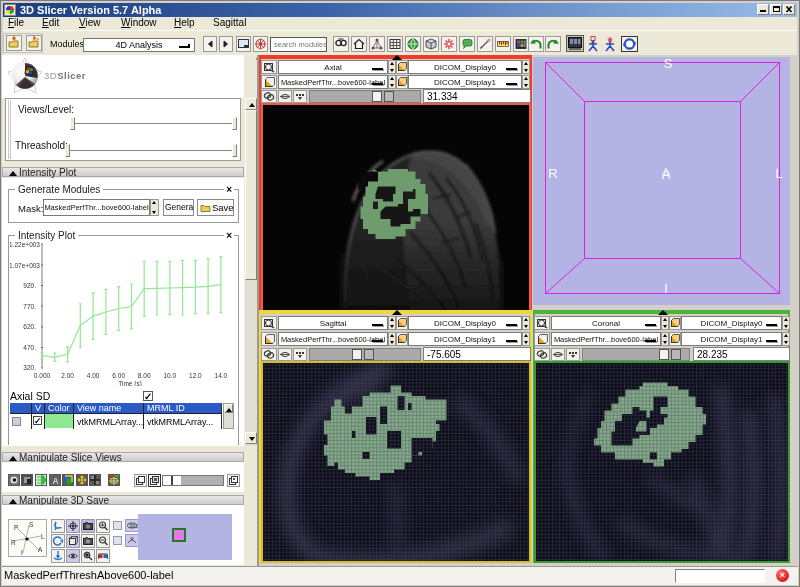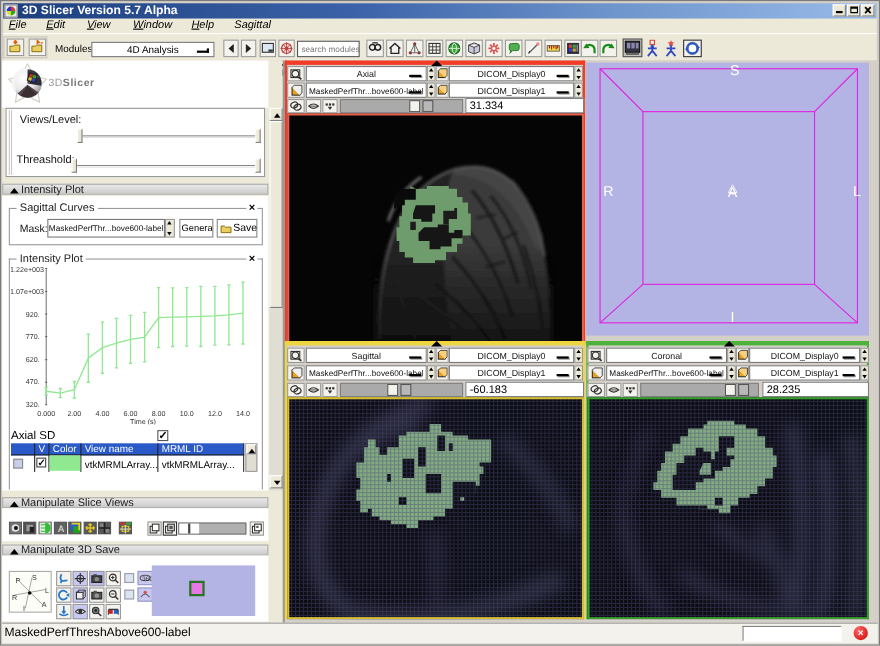--- a/index.html
+++ b/index.html
@@ -37,21 +37,21 @@
   </div>
 <div class="abs btn3d" style="left:770px;top:4px;width:12px;height:11px;">
     <div class="abs" style="left:2px;top:1px;width:7px;height:6px;border:1px solid #000;border-top-width:2px;"></div>
   </div>
 <div class="abs btn3d" style="left:783px;top:4px;width:12px;height:11px;">
     <svg width="10" height="9" viewBox="0 0 10 9">
       <path d="M2.5 1.5 L7.5 7 M7.5 1.5 L2.5 7" stroke="#000" stroke-width="1.6"></path>
     </svg>
   </div>
 
-<div class="abs" style="left:3px;top:17px;width:794px;height:13px;background:#ece9d8;font-size:10px;color:#000;font-style:italic;">
+<div class="abs" style="left:3px;top:17px;width:794px;height:13px;background:#ece9d8;font-size:10px;color:#000;">
   <span class="abs" style="left:5px;top:0;"><u>F</u>ile</span>
   <span class="abs" style="left:39px;top:0;"><u>E</u>dit</span>
   <span class="abs" style="left:76px;top:0;"><u>V</u>iew</span>
   <span class="abs" style="left:118px;top:0;"><u>W</u>indow</span>
   <span class="abs" style="left:171px;top:0;"><u>H</u>elp</span>
   <span class="abs" style="left:210px;top:0;">Sagittal</span>
 </div>
 
 <div class="abs" style="left:3px;top:30px;width:794px;height:25px;background:#ece9d8;border-top:1px solid #fff;"></div>
 <div id="toolbar">
@@ -247,21 +247,21 @@
 <div class="abs btn3d" style="left:232px;top:117px;width:5px;height:13px;"></div>
 <div class="abs" style="left:15px;top:140px;font-size:10px;color:#111;">Threashold:</div>
 <div class="abs" style="left:67px;top:150px;width:169px;height:2px;background:#888;border-bottom:1px solid #fff;"></div>
 <div class="abs btn3d" style="left:65px;top:144px;width:5px;height:13px;"></div>
 <div class="abs btn3d" style="left:232px;top:144px;width:5px;height:13px;"></div>
 
 <div class="sechdr" style="top:167px;">Intensity Plot</div>
 <div class="abs" style="left:2px;top:178px;width:242px;height:268px;background:#fff;"></div>
 
 <div class="fieldset" style="left:8px;top:189px;width:231px;height:34px;">
-  <span class="legend">Sagittal Curves</span>
+  <span class="legend">Generate Modules</span>
     <span class="fx">×</span>
 </div>
 <div class="abs" style="left:18px;top:203px;font-size:9.5px;color:#111;">Mask:</div>
 <div class="dd" style="left:43px;top:199px;width:107px;height:17px;line-height:15px;font-size:7.5px;">MaskedPerfThr...bove600-label</div>
 <div class="spin" style="left:150px;top:199px;width:9px;height:17px;"></div>
 <div class="abs" style="left:163px;top:199px;width:31px;height:17px;background:#fff;border:1px solid #888;font-size:8.5px;line-height:15px;padding-left:1px;overflow:hidden;white-space:nowrap;">Generate</div>
 <div class="abs" style="left:197px;top:199px;width:37px;height:17px;background:#fff;border:1px solid #888;font-size:9.5px;line-height:15px;padding-left:14px;">Save<svg style="position:absolute;left:2px;top:3px;" width="11" height="10" viewBox="0 0 11 10">
       <path d="M1 8.5 L1 2.5 L4 2.5 L5 3.5 L10 3.5 L10 8.5 Z" fill="#e8d060" stroke="#806000" stroke-width="0.8"></path>
     </svg></div>
 
@@ -693,21 +693,21 @@
       <rect x="2" y="3" width="2" height="2" fill="#333"></rect>
       <rect x="5" y="3" width="2" height="2" fill="#333"></rect>
       <rect x="8" y="3" width="2" height="2" fill="#333"></rect>
       <path d="M4 6 L8 6 L6 9 Z" fill="#333"></path>
     </svg>
   </div>
 <div class="abs" style="left:309px;top:348px;width:112px;height:13px;background:#aaa;border:1px solid #808080;">
   <div class="abs" style="left:42px;top:0;width:10px;height:11px;background:#f4f2ec;border:1px solid #555;"></div>
   <div class="abs" style="left:54px;top:0;width:10px;height:11px;background:#b8b8b8;border:1px solid #555;"></div>
 </div>
-<div class="abs" style="left:423px;top:347px;width:108px;height:14px;background:#fff;border:1px solid #808080;font-size:10px;line-height:13px;padding-left:3px;color:#000;">-60.183</div>
+<div class="abs" style="left:423px;top:347px;width:108px;height:14px;background:#fff;border:1px solid #808080;font-size:10px;line-height:13px;padding-left:3px;color:#000;">-75.605</div>
 <svg class="abs" style="left:261px;top:361px;" width="270" height="202" viewBox="0 0 270 202">
   <defs>
     <pattern id="grid" width="3.6" height="3.6" patternUnits="userSpaceOnUse">
       <rect width="3.6" height="3.6" fill="#0b0b12"></rect>
     </pattern>
     <pattern id="gridl" width="3.6" height="3.6" patternUnits="userSpaceOnUse">
       <path d="M3.6 0.5 L0 0.5 M0.5 0 L0.5 3.6" fill="none" stroke="rgba(72,72,116,0.45)" stroke-width="1"></path>
     </pattern>
     <filter id="bl4" x="-40%" y="-40%" width="180%" height="180%">
         <feGaussianBlur stdDeviation="7"></feGaussianBlur>

